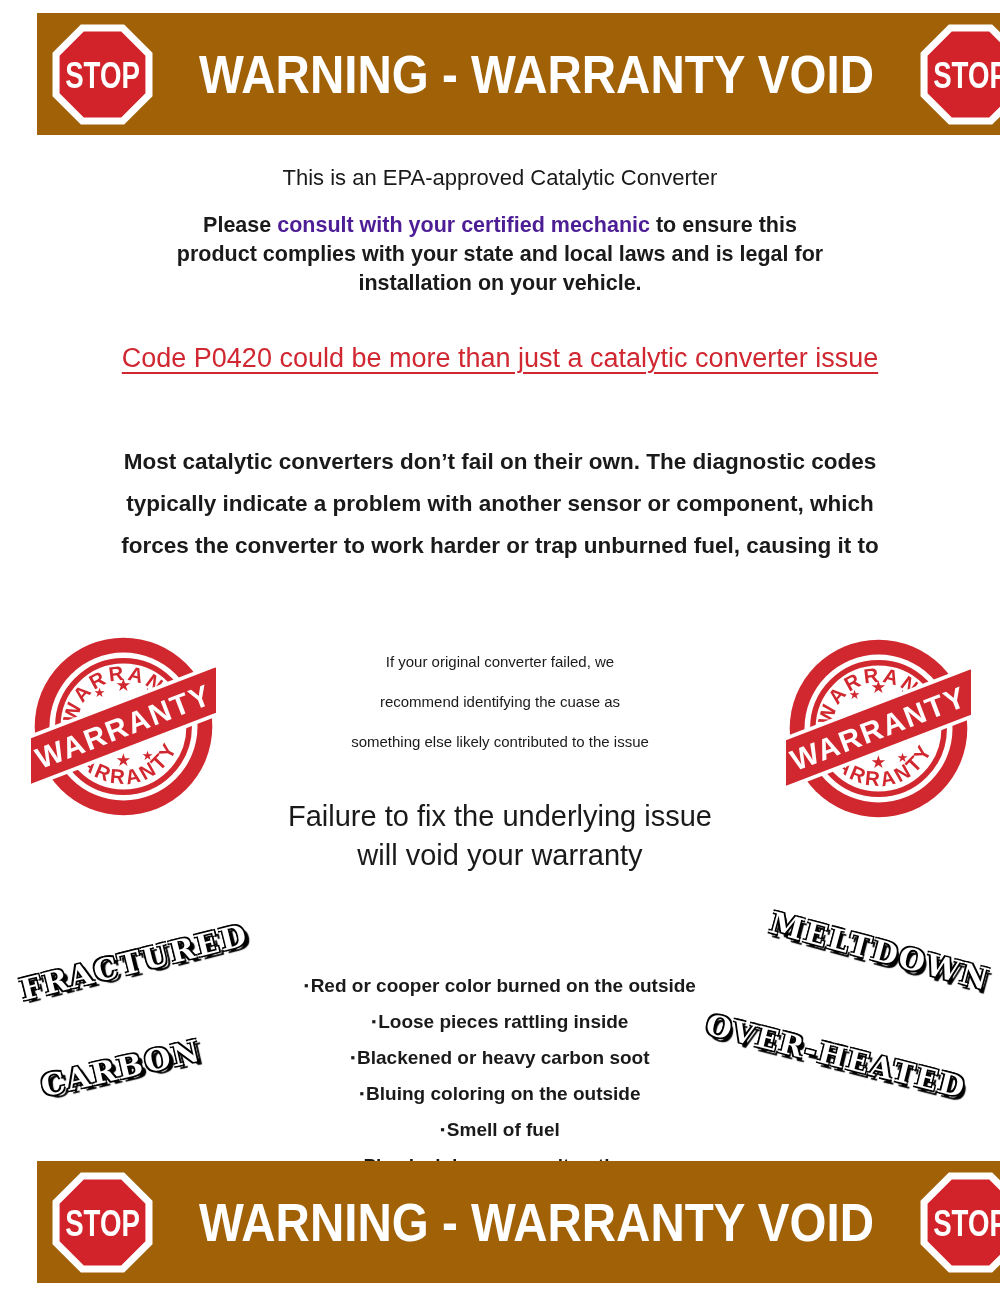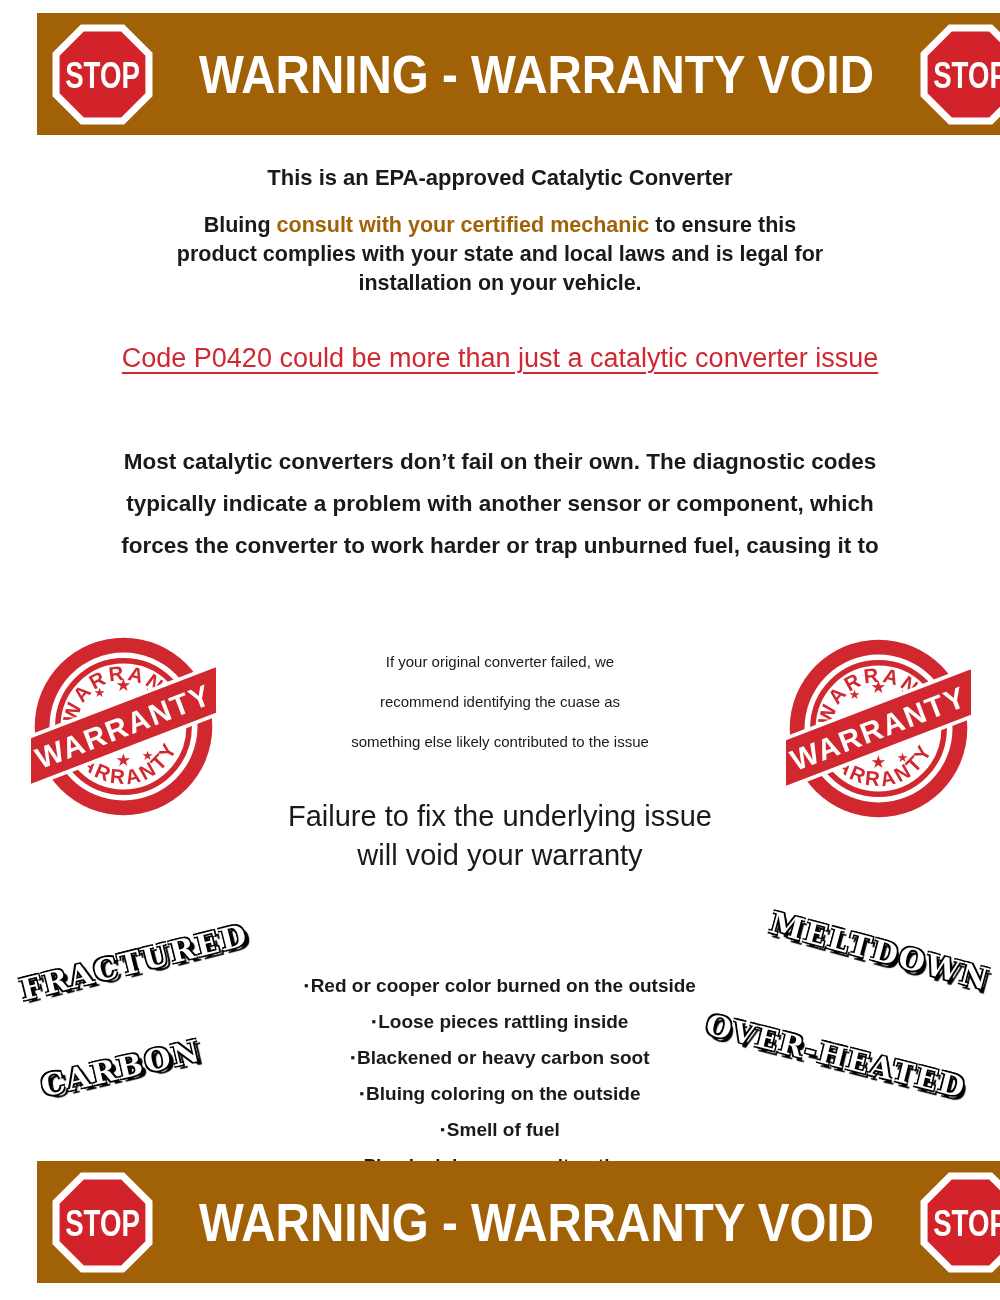--- a/index.html
+++ b/index.html
@@ -15,23 +15,23 @@
     padding:0 15px; box-sizing:border-box;margin-left:20px;
   }
   .banner-top { top:13px; }
   .banner-bottom { top:1161px; }
   .stop-svg { width:101px; height:101px; flex:0 0 auto; }
   .banner-title { flex:1 1 auto; text-align:center; color:#ffffff; font-weight:bold; font-size:54px; }
   .banner-title .squeeze { display:inline-block; transform:scaleX(0.88); white-space:nowrap; }
 
   
   .tblock { position:absolute; left:0; width:1000px; text-align:center; }
-  .intro-line { top:165px; font-size:22px; font-weight:bold; }
+  .intro-line { top:165px; font-size:22px; font-weight:normal; }
   .notice { top:211px; font-size:21.5px; font-weight:bold; line-height:29px; }
-  .red-text { color:#a16207; }
+  .red-text { color:#4c1d95; }
   .code-heading {
     top:343px; font-size:27px; font-weight:400; color:#d02730;
     text-decoration:underline; text-underline-offset:5px;
   }
   .diagnostic { top:441px; font-size:22.5px; font-weight:bold; line-height:42px; }
   .recommendation { top:642px; font-size:15px; font-weight:normal; line-height:40px; }
   .failure { top:797px; font-size:29px; font-weight:400; line-height:39px; }
   .void-heading { top:877px; font-size:21.5px; font-weight:bold; color:#d02730; line-height:38px; }
   .bullets { top:968px; font-size:19px; font-weight:bold; line-height:36px; }
   .bullet-marker { font-size:13px; vertical-align:2px; margin-right:2px; }
@@ -76,21 +76,21 @@
     </div>
     <svg class="stop-svg" viewBox="0 0 100 100">
       <polygon points="30,4 70,4 96,30 96,70 70,96 30,96 4,70 4,30" fill="#d2232a" stroke="#ffffff" stroke-width="7"></polygon>
       <text x="50" y="63" text-anchor="middle" font-size="37" font-weight="bold" fill="#ffffff" textLength="74" lengthAdjust="spacingAndGlyphs">STOP</text>
     </svg>
   </header>
 
   <div class="tblock intro-line">This is an EPA-approved Catalytic Converter</div>
 
   <div class="tblock notice">
-    <div><span>Bluing </span><span class="red-text">consult with your certified mechanic</span><span> to ensure this</span></div>
+    <div><span>Please </span><span class="red-text">consult with your certified mechanic</span><span> to ensure this</span></div>
     <div>product complies with your state and local laws and is legal for</div>
     <div>installation on your vehicle.</div>
   </div>
 
   <div class="tblock code-heading">Code P0420 could be more than just a catalytic converter issue</div>
 
   <div class="tblock diagnostic">
     <div>Most catalytic converters don’t fail on their own. The diagnostic codes</div>
     <div>typically indicate a problem with another sensor or component, which</div>
     <div>forces the converter to work harder or trap unburned fuel, causing it to</div>

